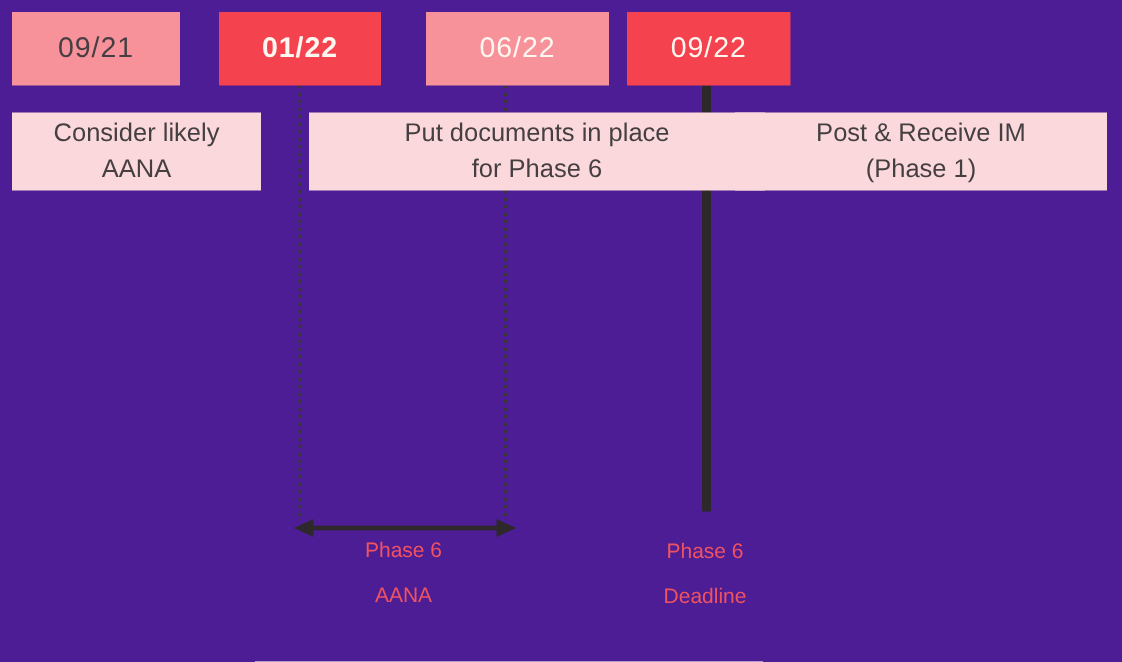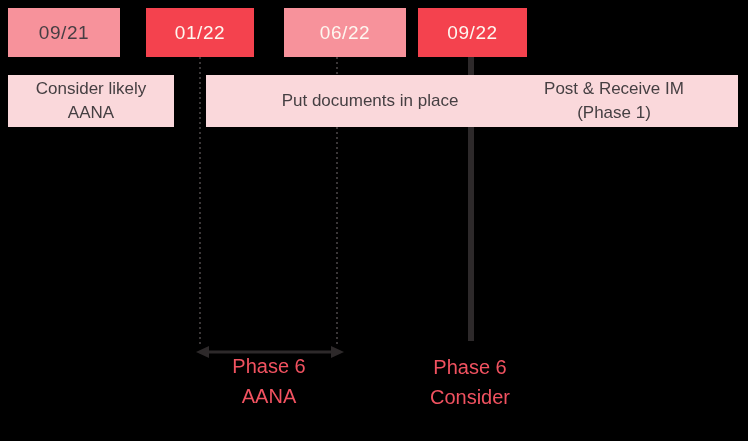--- a/index.html
+++ b/index.html
@@ -1,30 +1,30 @@
 <!DOCTYPE html>
 <html><head>
 <meta charset="utf-8">
 <style>
   html, body { margin: 0; padding: 0; background: #ffffff; }
   body { width: 748px; height: 441px; font-family: "Liberation Sans", sans-serif; }
-  #stage { position: relative; width: 748px; height: 441px; background: #000000; overflow: hidden; }
+  #stage { position: relative; width: 748px; height: 441px; background: #4c1d95; overflow: hidden; }
 
   
   .date-box {
     position: absolute; top: 8px; height: 49px;
     display: flex; align-items: center; justify-content: center;
     font-size: 19px; letter-spacing: 0.6px; z-index: 3;
   }
   .bg-lightpink { background: #f7929b; }
   .bg-red { background: #f4424e; }
   .txt-dark { color: #473e43; }
   .txt-cream { color: #fdf7f0; }
   #box-0921 { left: 8px;   width: 112px; }
-  #box-0122 { left: 146px; width: 108px; }
+  #box-0122 { left: 146px; width: 108px; font-weight: bold; }
   #box-0622 { left: 284px; width: 122px; }
   #box-0922 { left: 418px; width: 109px; }
 
   
   .dotted-line {
     position: absolute; top: 57px; height: 288px; width: 2px; z-index: 1;
     background-image: repeating-linear-gradient(to bottom, #3a3637 0 2px, transparent 2px 5px);
   }
   #dotted-1 { left: 199px; }
   #dotted-2 { left: 336px; }
@@ -36,29 +36,29 @@
   }
 
   
   .band {
     position: absolute; top: 75px; height: 52px; background: #fad8db;
     color: #453f42; font-size: 17px; line-height: 24px; text-align: center;
     display: flex; flex-direction: column; align-items: center; justify-content: center;
     z-index: 4;
   }
   #band-1 { left: 8px;   width: 166px; }
-  #band-2 { left: 206px; width: 304px; padding-left: 12px; }
+  #band-2 { left: 206px; width: 304px; }
   #band-3 { left: 490px; width: 248px; }
 
   
   #range-arrow { position: absolute; left: 196px; top: 345px; width: 148px; height: 14px; z-index: 2; }
 
   
   .anno {
-    position: absolute; color: #f15260; font-size: 20px; text-align: center;
+    position: absolute; color: #f15260; font-size: 14px; text-align: center;
     z-index: 2;
   }
   .anno div { line-height: 29.5px; }
   #anno-measurement { left: 194px; top: 352px; width: 150px; }
   #anno-deadline   { left: 395px; top: 353px; width: 150px; }
 </style>
 </head>
 <body>
 
 <div id="stage">
@@ -72,35 +72,36 @@
   <div id="dotted-2" class="dotted-line"></div>
 
   <div id="deadline-line"></div>
 
   <div id="band-1" class="band">
     <div>Consider likely</div>
     <div>AANA</div>
   </div>
   <div id="band-2" class="band">
     <div>Put documents in place</div>
+    <div>for Phase 6</div>
   </div>
   <div id="band-3" class="band">
     <div>Post &amp; Receive IM</div>
     <div>(Phase 1)</div>
   </div>
 
   <svg id="range-arrow" viewBox="0 0 148 14" xmlns="http://www.w3.org/2000/svg">
     <line x1="11" y1="7" x2="137" y2="7" stroke="#2d292a" stroke-width="3"></line>
     <polygon points="0,7 13,1 13,13" fill="#2d292a"></polygon>
     <polygon points="148,7 135,1 135,13" fill="#2d292a"></polygon>
   </svg>
 
   <div id="anno-measurement" class="anno">
     <div>Phase 6</div>
     <div>AANA</div>
   </div>
 
   <div id="anno-deadline" class="anno">
     <div>Phase 6</div>
-    <div>Consider</div>
+    <div>Deadline</div>
   </div>
 
 </div>
 
 </body></html>

